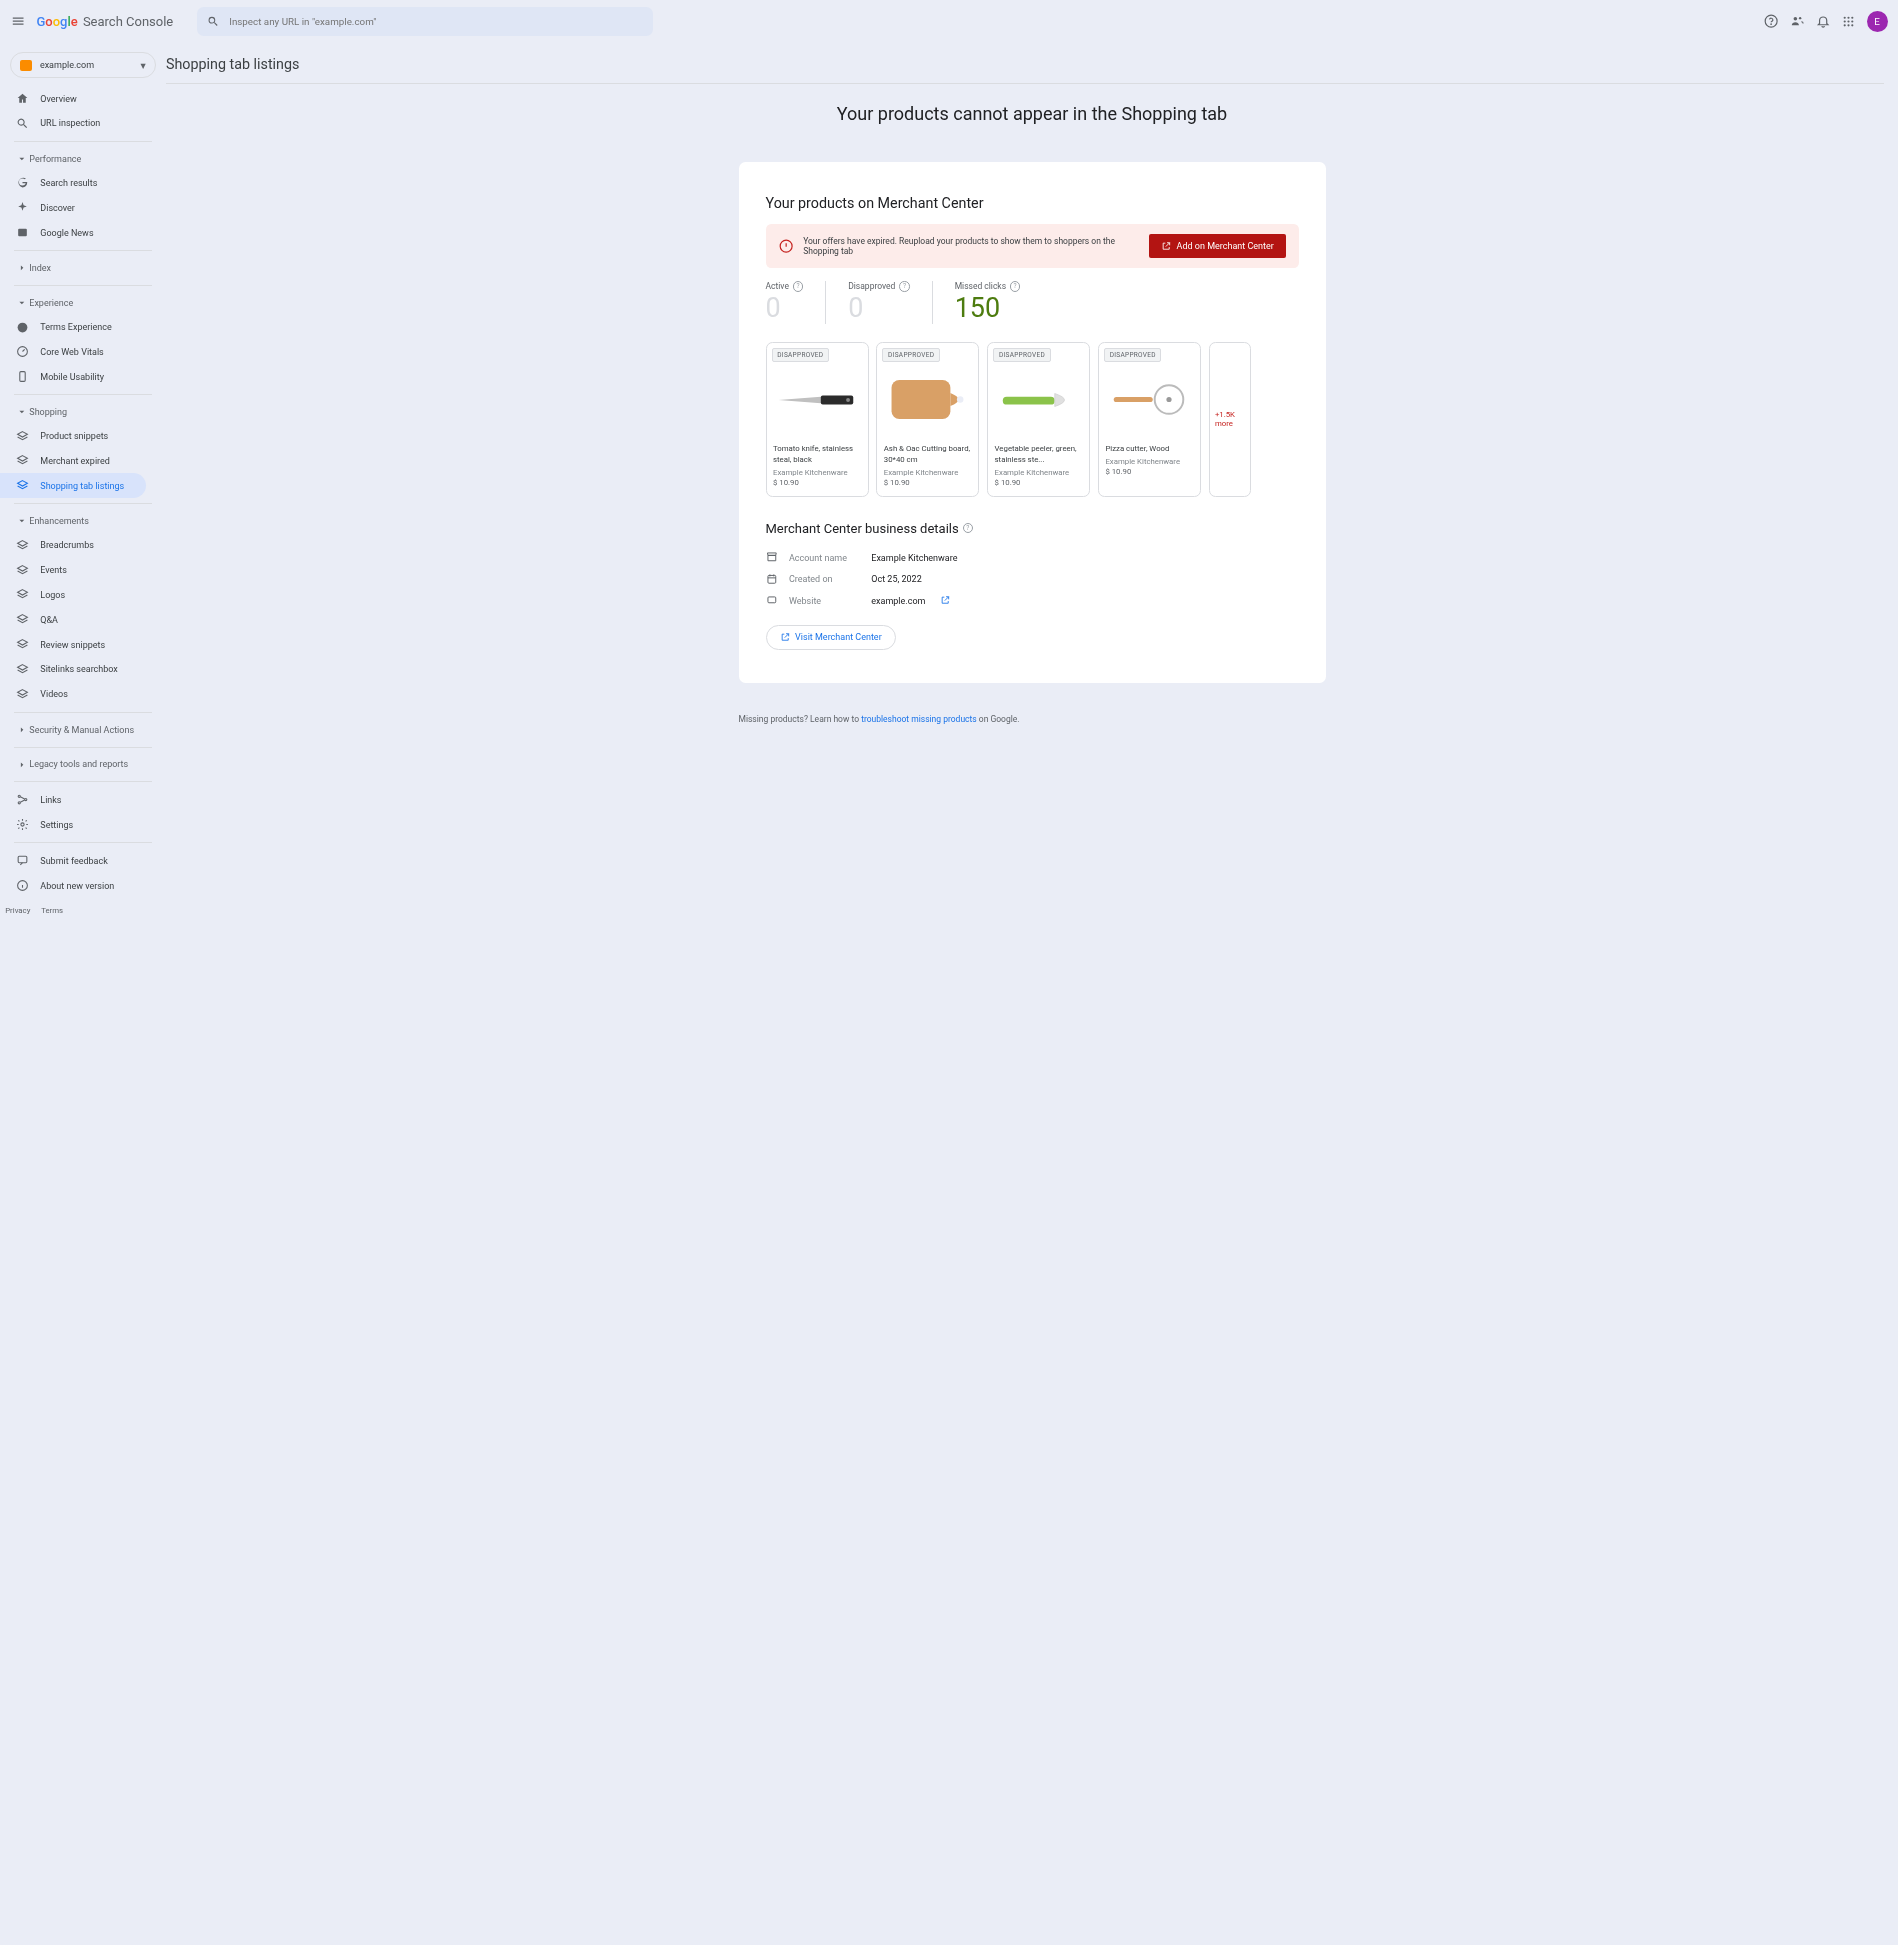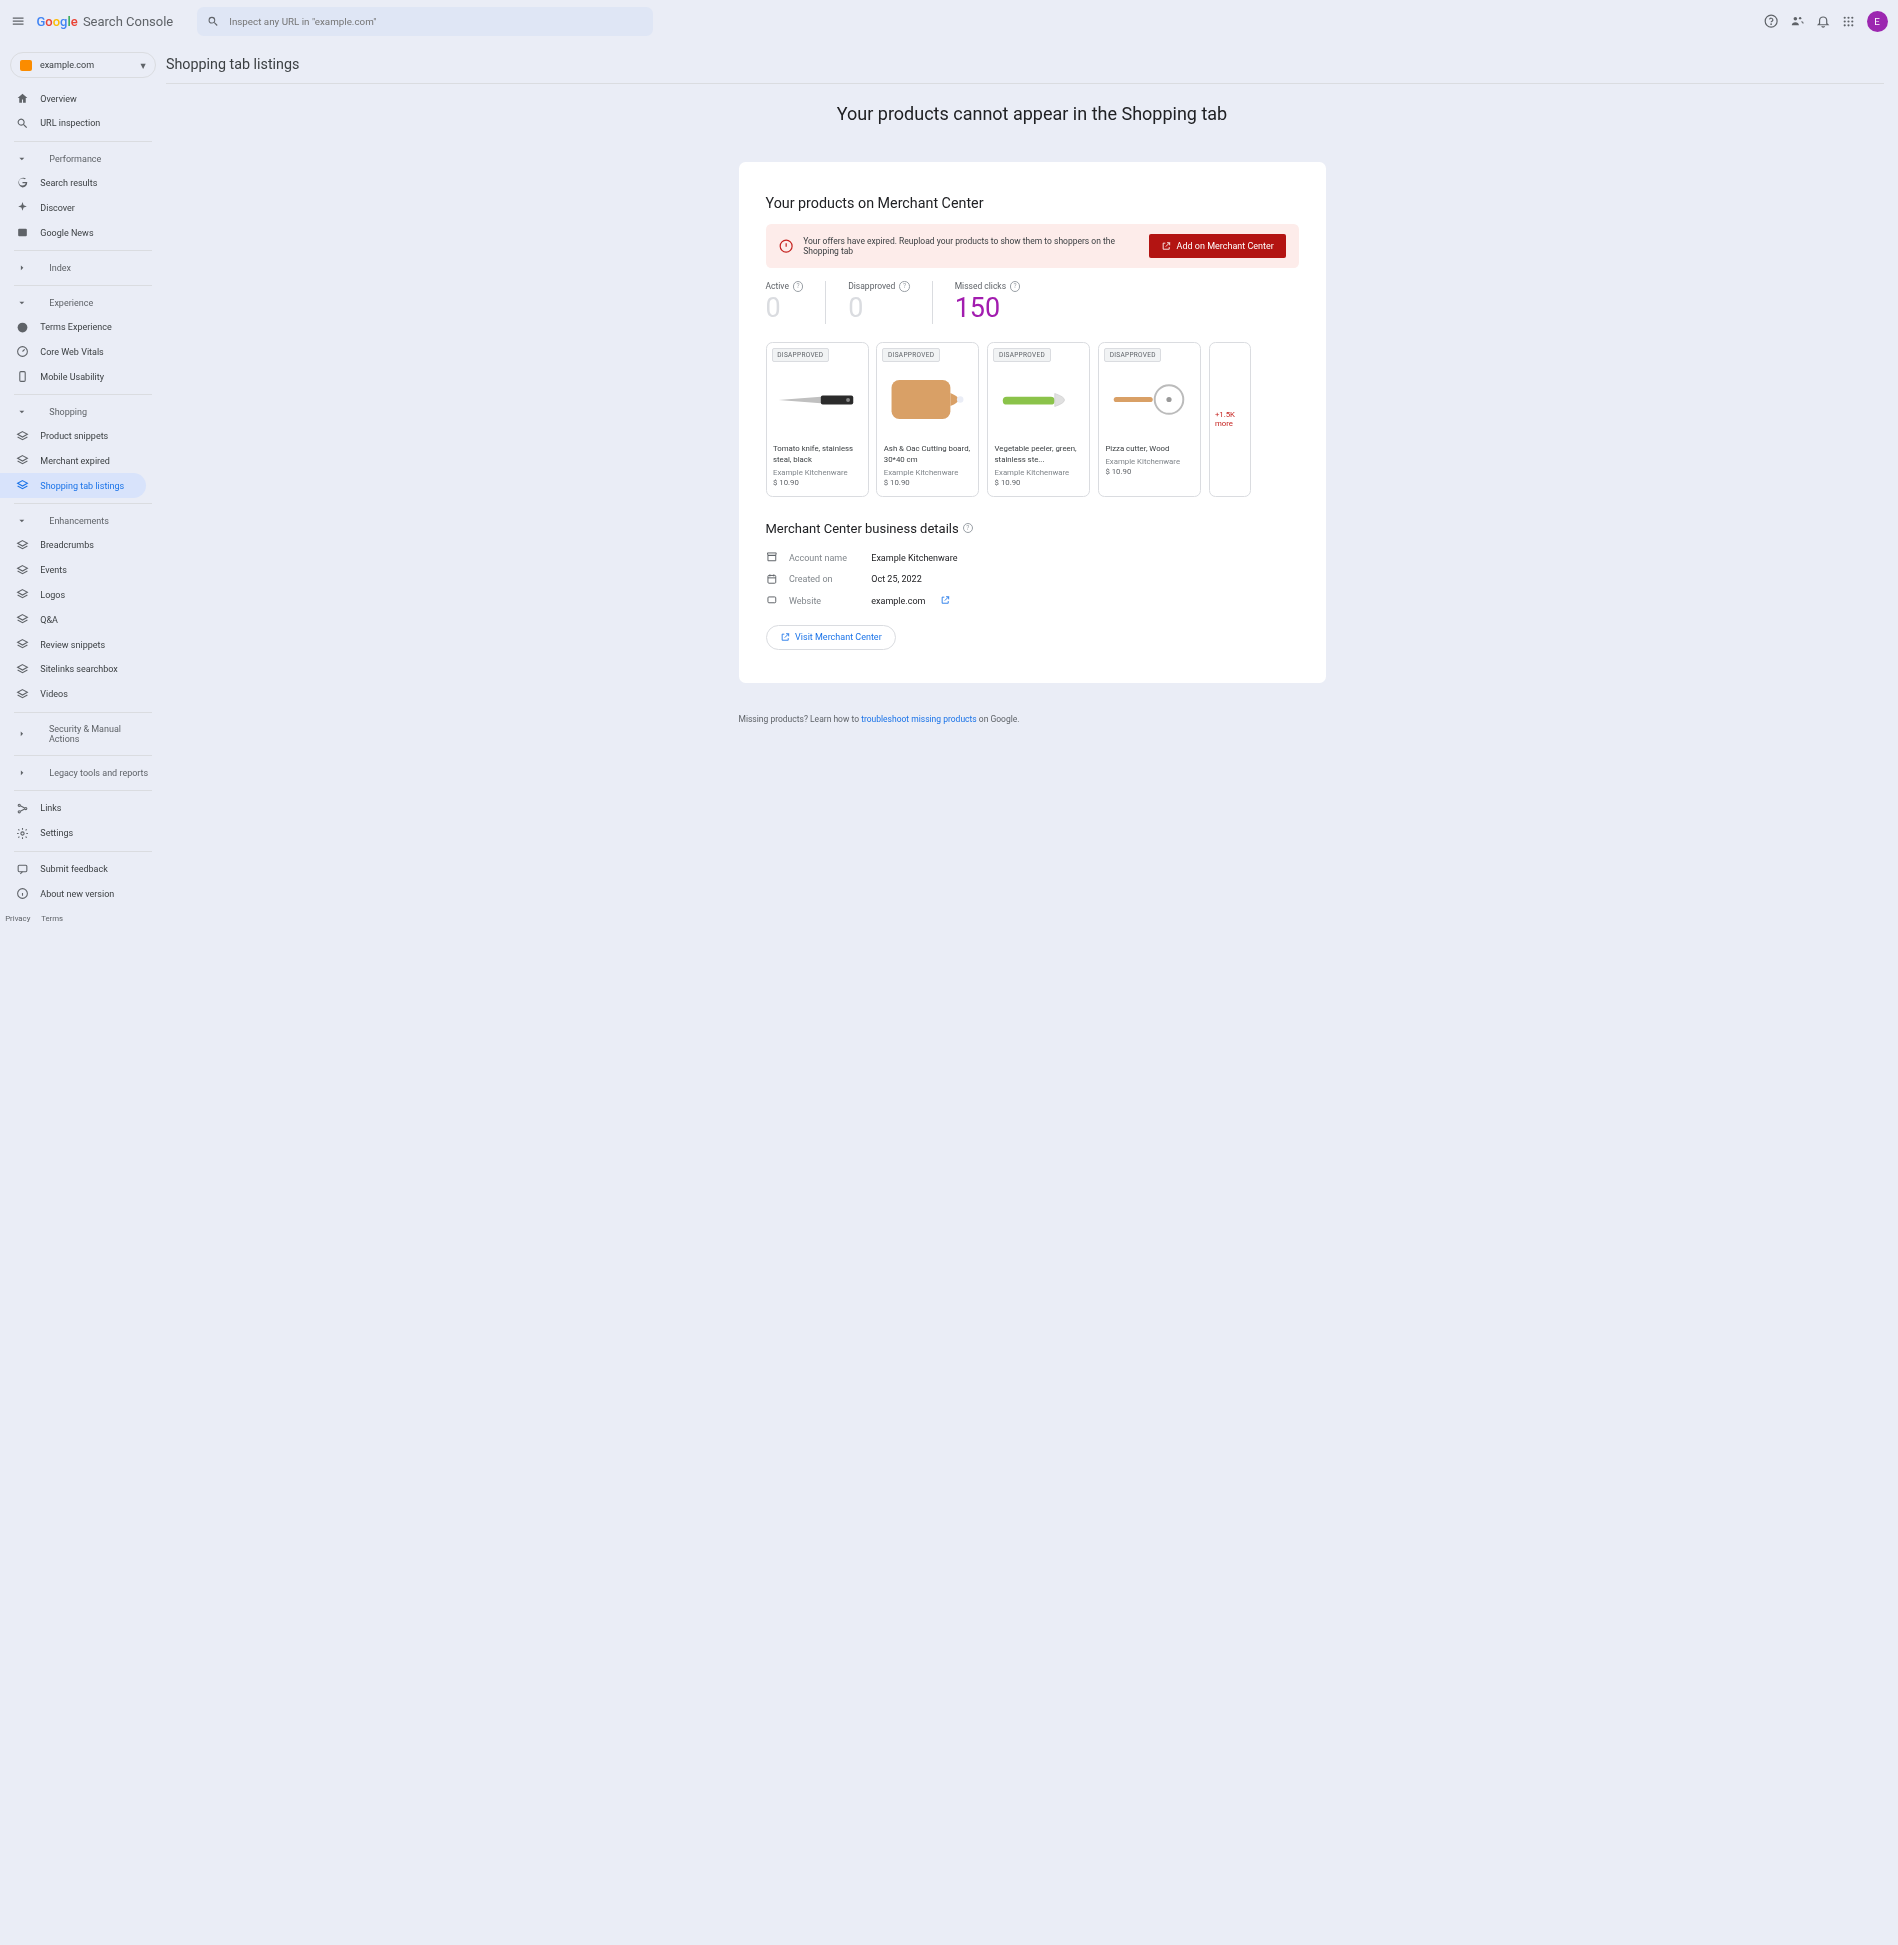--- a/index.html
+++ b/index.html
@@ -19,21 +19,21 @@
   .avatar{ width:21px; height:21px; border-radius:50%; background:#9c27b0; color:#fff; display:flex; align-items:center; justify-content:center; font-size:9.8px;}
   .body{ display:flex; }
   .sidebar{ width:166px; padding:6.5px 0 13px 0; }
   .prop-pill{ margin:3.9px 10.4px 7.8px 10.4px; border:0.7px solid #dadce0; border-radius:15.6px; height:26px; display:flex; align-items:center; padding:0 9px; background:#eaedf6; cursor:pointer;}
   .prop-pill .square{ width:11.7px;height:11.7px;background:#fb8c00;border-radius:2px;margin-right:7.8px;}
   .prop-pill .caret{ margin-left:auto; color:#5f6368;}
   .nav-item{ display:flex; align-items:center; padding:5.9px 15.6px; font-size:9px; color:#3c4043; cursor:pointer; gap:11.7px;}
   .nav-item svg{ color:#5f6368; width:13px; height:13px;}
   .nav-item.active{ background:#d8e3fb; border-radius:0 13px 13px 0; color:#1a73e8; margin-right:19.6px;}
   .nav-item.active svg { color:#1a73e8; }
-  .nav-group{ display:flex; align-items:center; padding:5.9px 15.6px; font-size:9px; color:#5f6368; cursor:pointer; gap:22px;}
+  .nav-group{ display:flex; align-items:center; padding:5.9px 15.6px; font-size:9px; color:#5f6368; cursor:pointer; gap:2px;}
   .nav-group svg{ width:11.7px; height:11.7px; }
   .nav-sep{ border-top:0.7px solid #dadce0; margin:5.2px 14.3px;}
   .content{ flex:1; padding:0; }
   .page-header{ padding:14.3px 0 10.4px 0; margin:0 14.3px 0 0; border-bottom:0.7px solid #dadce0;}
   .page-title{ font-size:14.3px; color:#3c4043;}
   .meta-row{ display:flex; justify-content:flex-end; gap:18px; padding:9px 14.3px 9px 0; font-size:8.5px; color:#5f6368;}
   .meta-row .label{color:#5f6368;}
   .meta-row .value{color:#202124; margin-left:3.9px;}
   .help-small{ display:inline-flex; width:10.4px;height:10.4px;border:0.7px solid #9aa0a6;border-radius:50%;align-items:center;justify-content:center;font-size:6.5px;color:#9aa0a6;margin-left:3.9px;vertical-align:middle;}
   .hero{ text-align:center; padding:19.6px 0 30px 0;}
@@ -44,21 +44,21 @@
   .card h2{ font-size:14.3px; font-weight:400; margin:0 0 13px 0; color:#202124;}
   .alert{ background:#fdecea; border-radius:5.2px; padding:10.4px 13px; display:flex; align-items:center; gap:10.4px; margin-bottom:13px;}
   .alert-icon{ color:#c5221f; flex-shrink:0;}
   .alert-text{ font-size:8.5px; color:#3c4043; flex:1;}
   .alert-btn{ background:#b31412; color:#fff; border:none; border-radius:2px; padding:6.5px 11.7px; font-size:9px; cursor:pointer; display:flex; align-items:center; gap:5.2px;}
   .stats{ display:flex; gap:0; margin-bottom:18px;}
   .stat{ padding:0 22px 0 0; margin-right:22px; }
   .stat.bordered{ border-right:0.7px solid #dadce0; }
   .stat-label{ font-size:8.5px; color:#5f6368; display:flex; align-items:center;}
   .stat-value{ font-size:27px; color:#dadce0; font-weight:400;}
-  .stat-value.red{ color:#a21caf;}
+  .stat-value.red{ color:#4d7c0f;}
   .products{ display:flex; gap:7.8px;}
   .product{ border:0.7px solid #dadce0; border-radius:6.5px; width:103px; padding:5.2px; display:flex; flex-direction:column; position:relative;}
   .badge{ position:absolute; top:5.2px; left:5.2px; background:#f1f3f4; border:0.7px solid #dadce0; font-size:6.5px; padding:2px 4.6px; border-radius:2px; color:#5f6368; letter-spacing:0.3px;}
   .product-img{ height:78px; display:flex; align-items:center; justify-content:center; margin-top:13px;}
   .product-name{ font-size:7.8px; color:#3c4043; margin:5.2px 1.3px 2.6px 1.3px; line-height:1.35;}
   .product-store{ font-size:7.8px; color:#80868b; margin:0 1.3px;}
   .product-price{ font-size:7.8px; color:#5f6368; margin:1.3px 1.3px 3.9px 1.3px;}
   .product.more{ align-items:center; justify-content:center; color:#c5221f; font-size:7.8px; width:42px;}
   .section-title{ display:flex; align-items:center; font-size:13px; font-weight:400; margin:23.5px 0 11.7px 0;}
   .detail-row{ display:flex; align-items:center; font-size:9px; padding:3.9px 0; gap:10.4px;}

